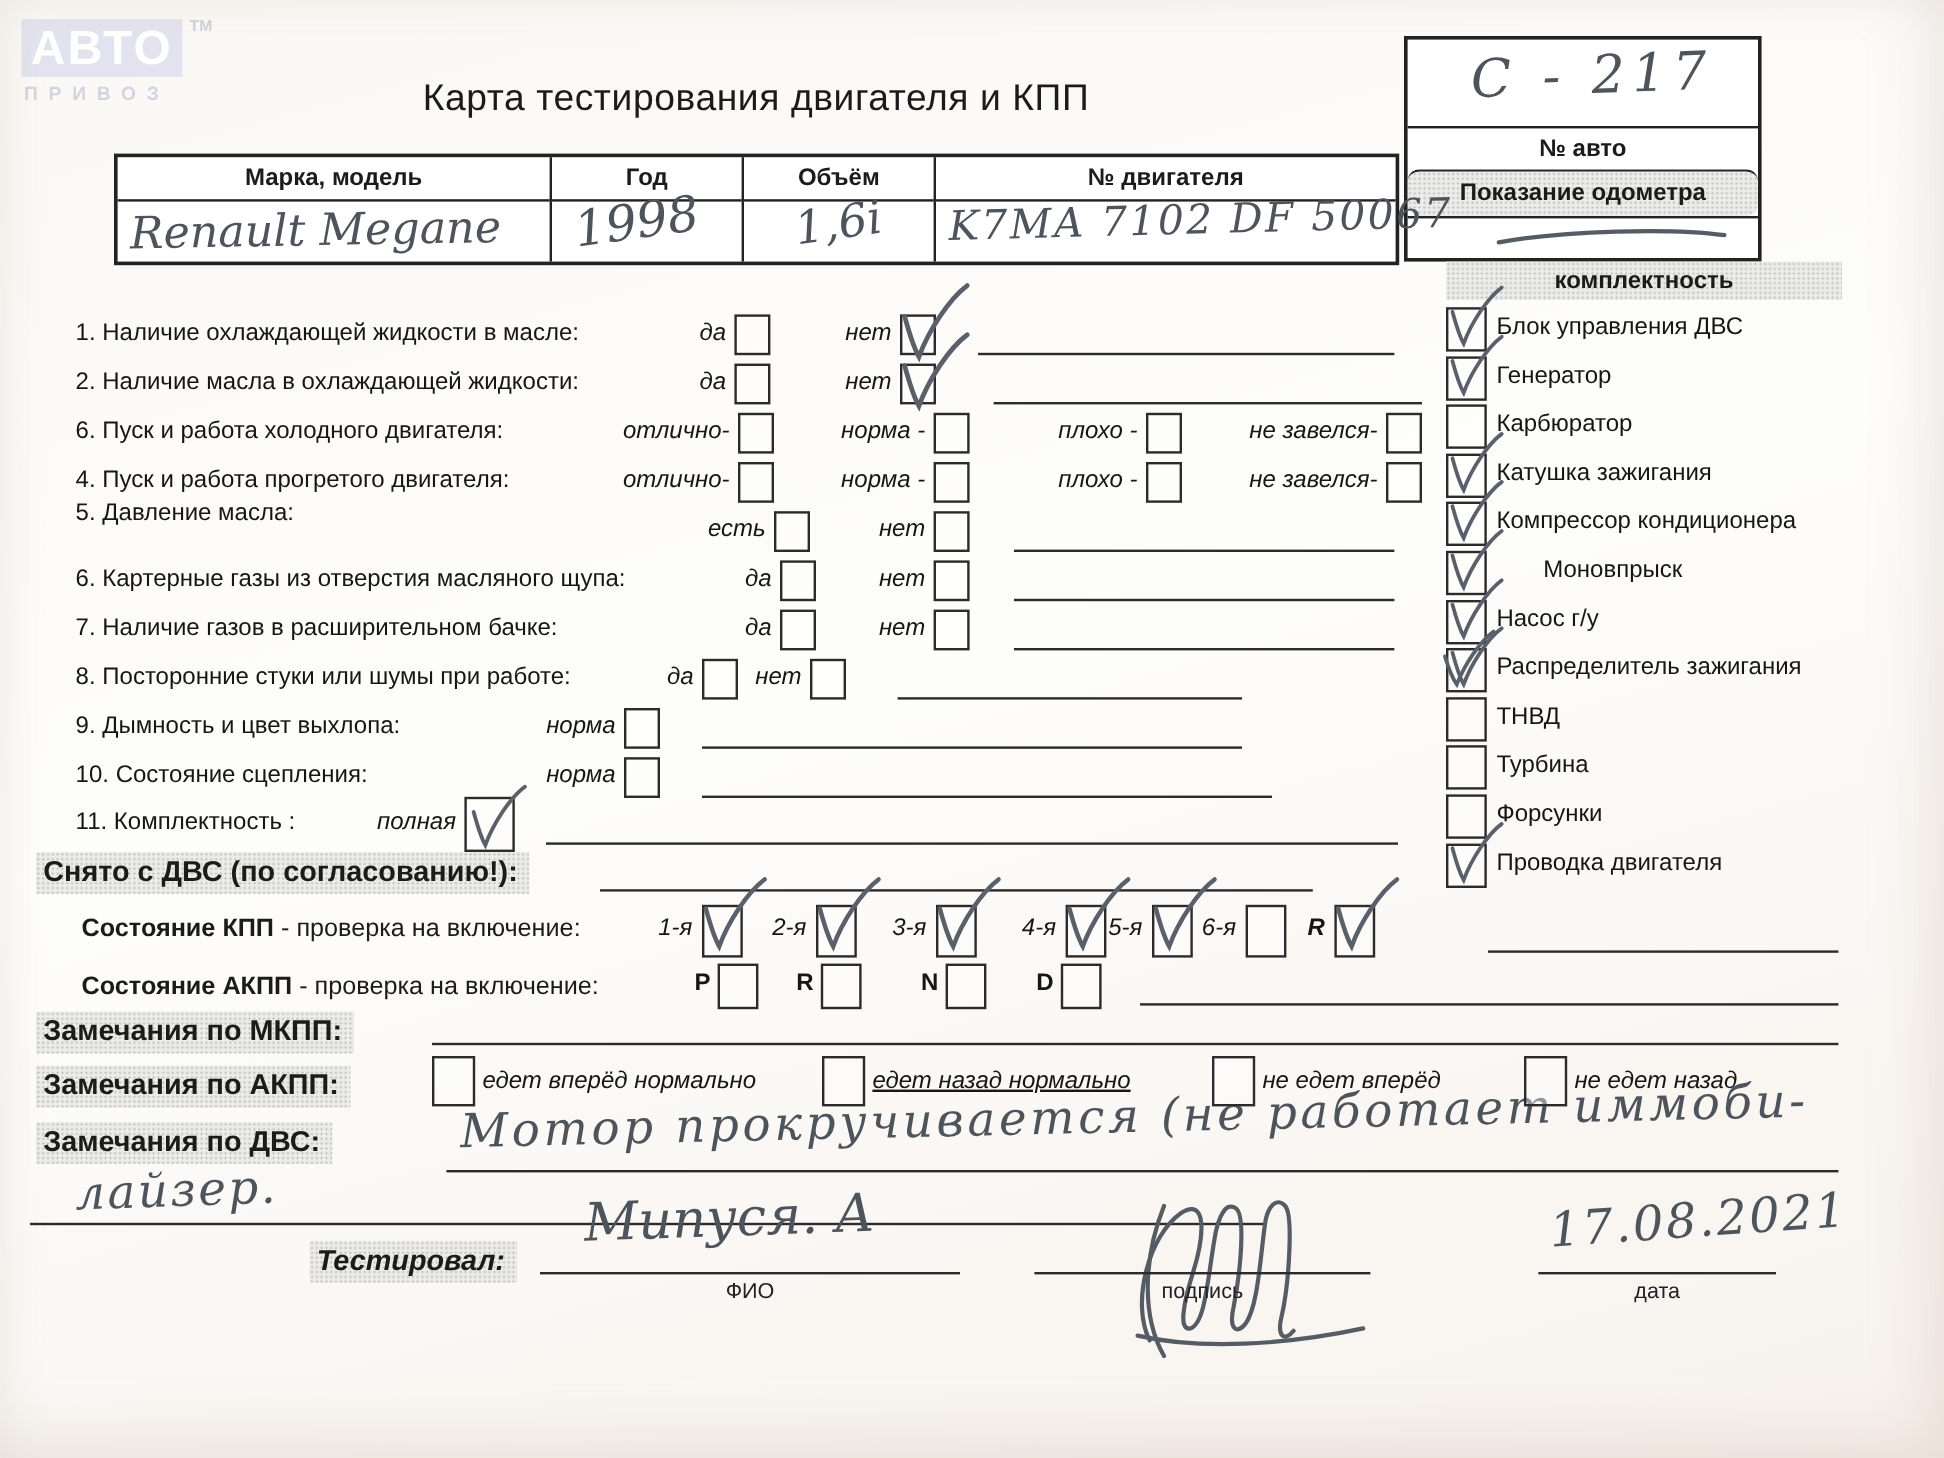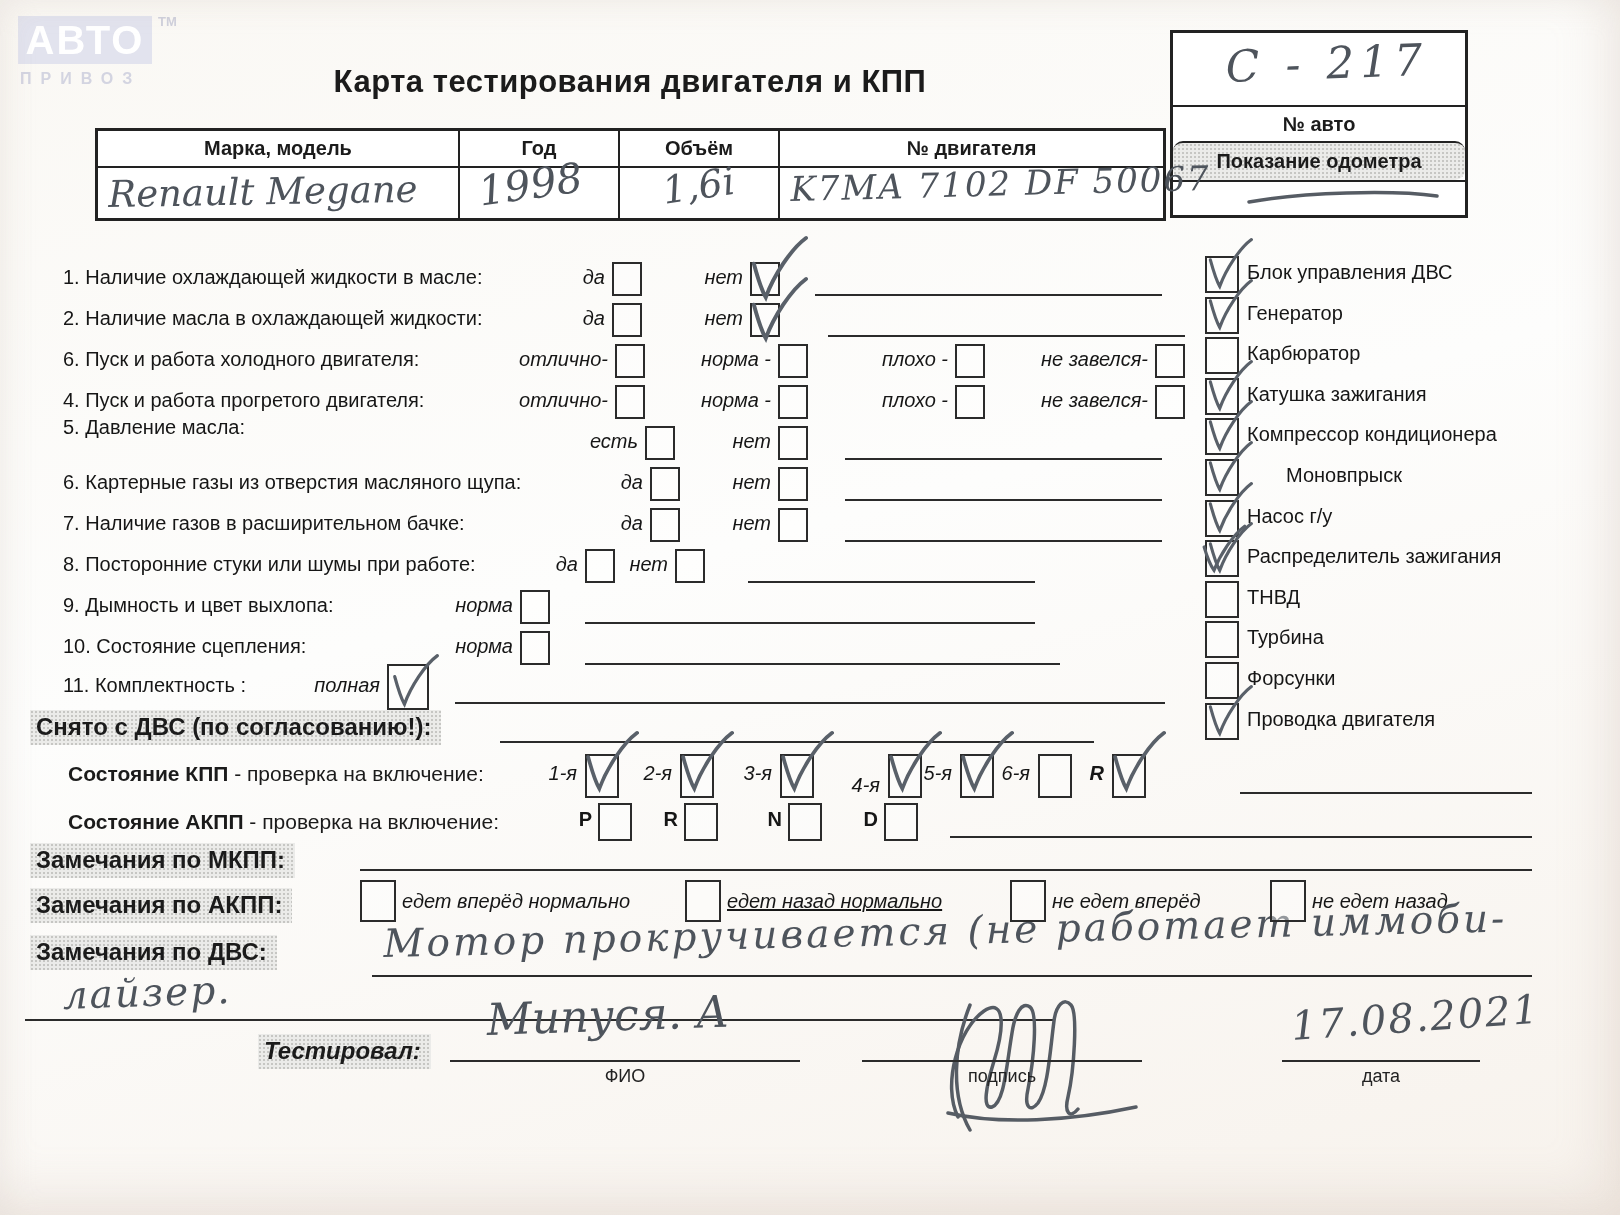--- a/index.html
+++ b/index.html
@@ -12,21 +12,21 @@
       white-space:nowrap;line-height:1;transform-origin:left top;}
   .cb{position:absolute;border:2px solid #2b2b2b;background:rgba(255,255,255,.4);}
   .fline{position:absolute;height:0;border-top:2px solid #2b2b2b;}
   .shade{background-color:#ebebe9;background-image:radial-gradient(#c6c6c3 0.9px,rgba(0,0,0,0) 1px);background-size:4px 4px;}
   .sec{position:absolute;font-weight:bold;font-size:24px;padding:3px 10px 4px 6px;white-space:nowrap;}
   .opt-label{position:absolute;font-style:italic;font-size:20px;text-align:right;white-space:nowrap;color:#161616;}
   .row-label{position:absolute;font-size:20px;white-space:nowrap;color:#161616;}
   .eq-label{position:absolute;font-size:20px;white-space:nowrap;color:#161616;}
   .cap{position:absolute;font-size:18px;text-align:center;color:#222;}
   .title{position:absolute;left:240px;top:64px;width:780px;text-align:center;
-         font-size:31px;font-weight:bold;letter-spacing:.5px;}
+         font-size:31px;font-weight:normal;letter-spacing:.5px;}
   
   .vt{position:absolute;left:95px;top:128px;display:grid;
       grid-template-columns:360px 160px 160px 385px;grid-template-rows:37px 50px;
       border:3px solid #222;background:#fff;}
   .vt>div{border-left:2.5px solid #222;position:relative;}
   .vt>div:nth-child(4n+1){border-left:none;}
   .vt .hcell{border-bottom:2.5px solid #222;display:flex;align-items:center;justify-content:center;
       font-weight:bold;font-size:20px;}
   
   .carbox{position:absolute;left:1170px;top:30px;width:292px;height:182px;border:3px solid #222;background:#fff;}
@@ -87,20 +87,21 @@
       <span class="hw" style="left:16px;top:4px;font-size:41px;transform:rotate(-8deg);">1998</span>
     </div>
     <div>
       <span class="hw" style="left:40px;top:4px;font-size:38px;transform:rotate(-8deg);">1,6i</span>
     </div>
     <div>
       <span class="hw" style="left:10px;top:4px;font-size:34px;letter-spacing:2px;transform:rotate(-1.5deg);">K7MA 7102 DF 50067</span>
     </div>
   </div>
 
+  <div class="eq-head shade">комплектность</div>
 
   <div class="sec shade" style="left:30px;top:710px;">Снято с ДВС (по согласованию!):</div>
   <div class="fline" style="left:500px;top:741px;width:594px;"></div>
 
   <div class="kline" style="left:68px;top:762px;">
     <b>Состояние КПП</b><span> - проверка на включение:</span>
   </div>
   <div class="fline" style="left:1240px;top:792px;width:292px;"></div>
   <div class="kline" style="left:68px;top:810px;">
     <b>Состояние АКПП</b><span> - проверка на включение:</span>
@@ -269,21 +270,21 @@
     <div class="opt-label" style="left: 608px; top: 762px; width: 64px;">2-я</div>
     <div class="cb" style="left: 680px; top: 754px; width: 30px; height: 40px;"></div>
     <svg viewBox="0 0 100 100" style="position: absolute; left: 672px; top: 722px; width: 62px; height: 80px; overflow: visible; pointer-events: none;">
       <path d="M18 42 C24 64, 32 86, 36 93 C48 60, 74 20, 97 3" fill="none" stroke="#596069" stroke-width="6" stroke-linecap="round"></path>
     </svg>
     <div class="opt-label" style="left: 708px; top: 762px; width: 64px;">3-я</div>
     <div class="cb" style="left: 780px; top: 754px; width: 30px; height: 40px;"></div>
     <svg viewBox="0 0 100 100" style="position: absolute; left: 772px; top: 722px; width: 62px; height: 80px; overflow: visible; pointer-events: none;">
       <path d="M18 42 C24 64, 32 86, 36 93 C48 60, 74 20, 97 3" fill="none" stroke="#596069" stroke-width="6" stroke-linecap="round"></path>
     </svg>
-    <div class="opt-label" style="left: 816px; top: 762px; width: 64px; margin-top: 12px;">4-я</div>
+    <div class="opt-label" style="left: 816px; top: 762px; width: 64px;">4-я</div>
     <div class="cb" style="left: 888px; top: 754px; width: 30px; height: 40px;"></div>
     <svg viewBox="0 0 100 100" style="position: absolute; left: 880px; top: 722px; width: 62px; height: 80px; overflow: visible; pointer-events: none;">
       <path d="M18 42 C24 64, 32 86, 36 93 C48 60, 74 20, 97 3" fill="none" stroke="#596069" stroke-width="6" stroke-linecap="round"></path>
     </svg>
     <div class="opt-label" style="left: 888px; top: 762px; width: 64px;">5-я</div>
     <div class="cb" style="left: 960px; top: 754px; width: 30px; height: 40px;"></div>
     <svg viewBox="0 0 100 100" style="position: absolute; left: 952px; top: 722px; width: 62px; height: 80px; overflow: visible; pointer-events: none;">
       <path d="M18 42 C24 64, 32 86, 36 93 C48 60, 74 20, 97 3" fill="none" stroke="#596069" stroke-width="6" stroke-linecap="round"></path>
     </svg>
     <div class="opt-label" style="left: 966px; top: 762px; width: 64px;">6-я</div>

